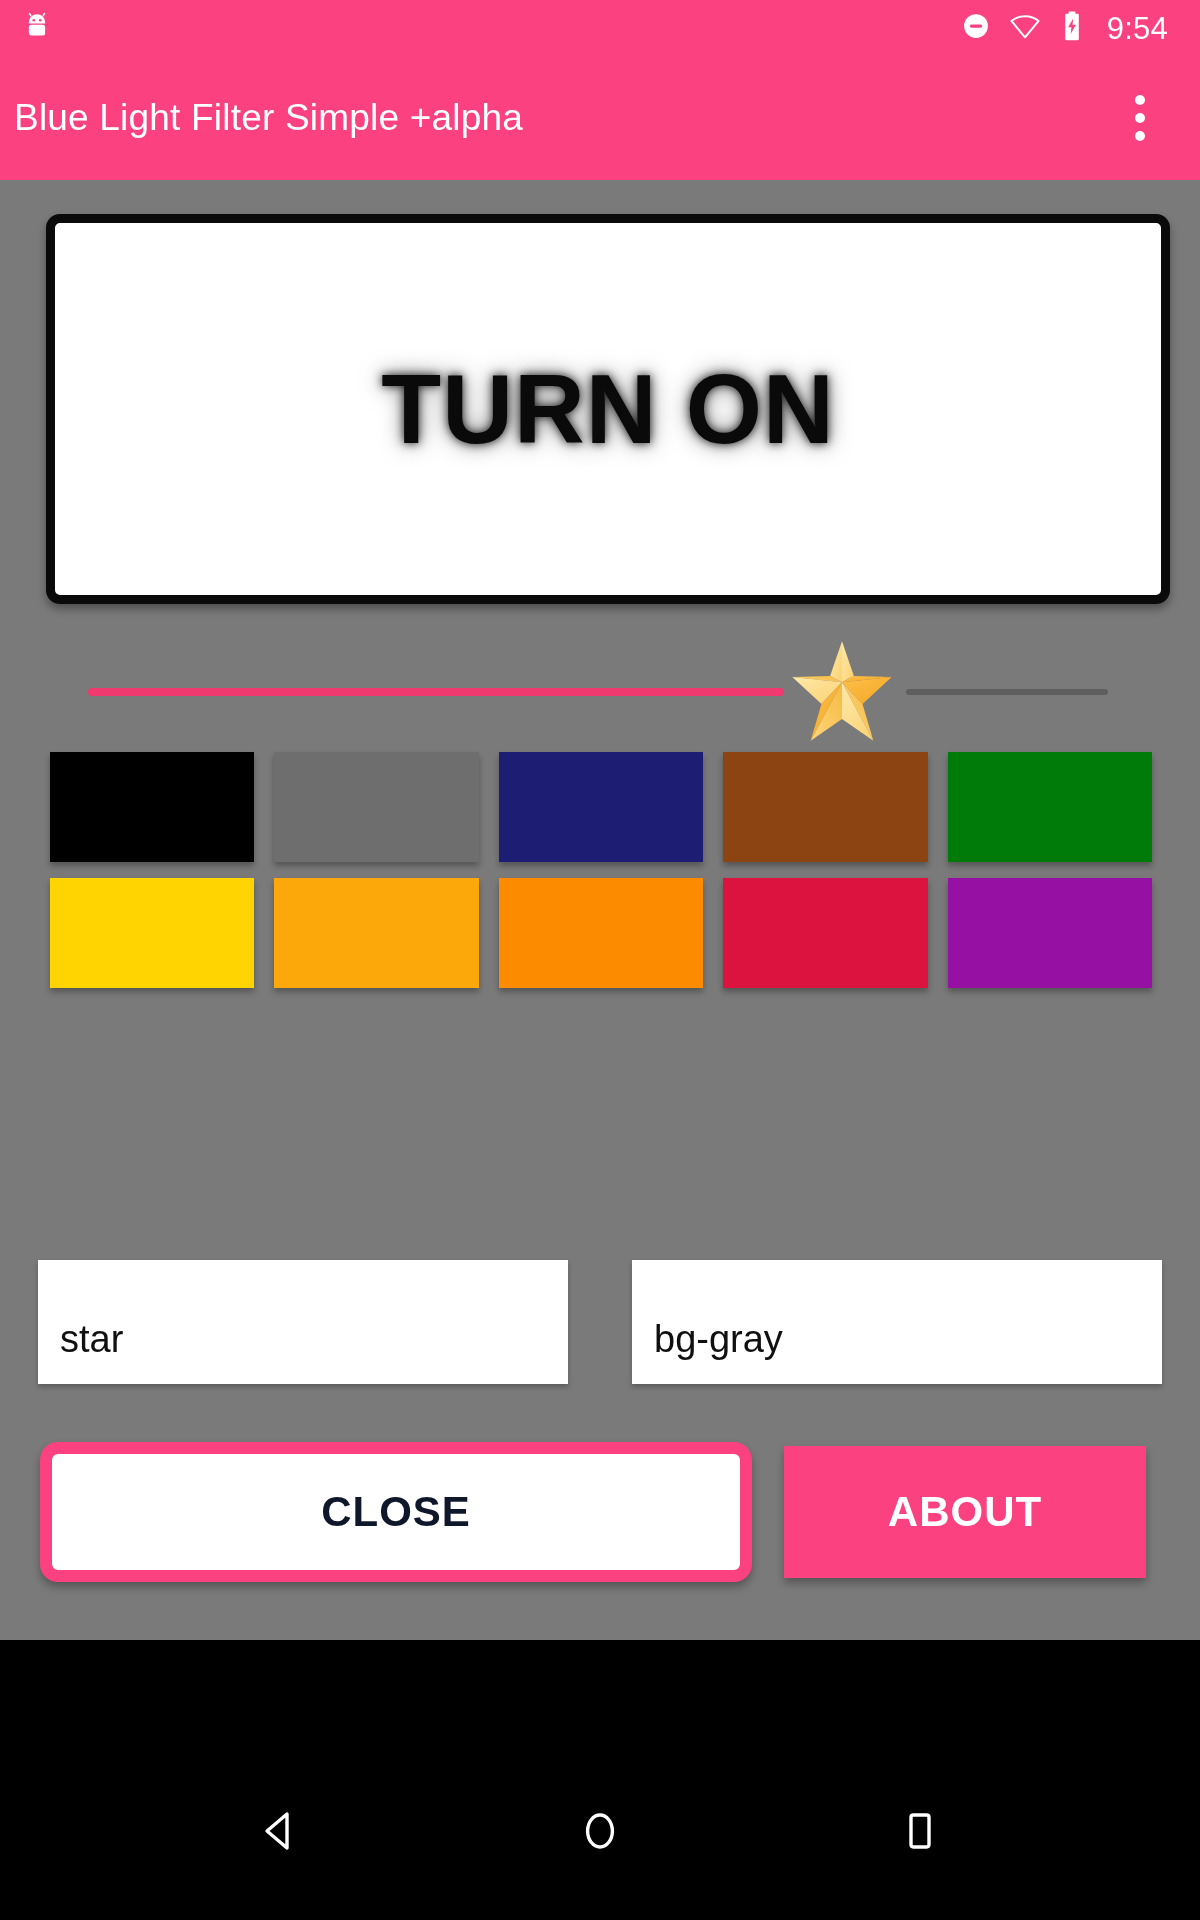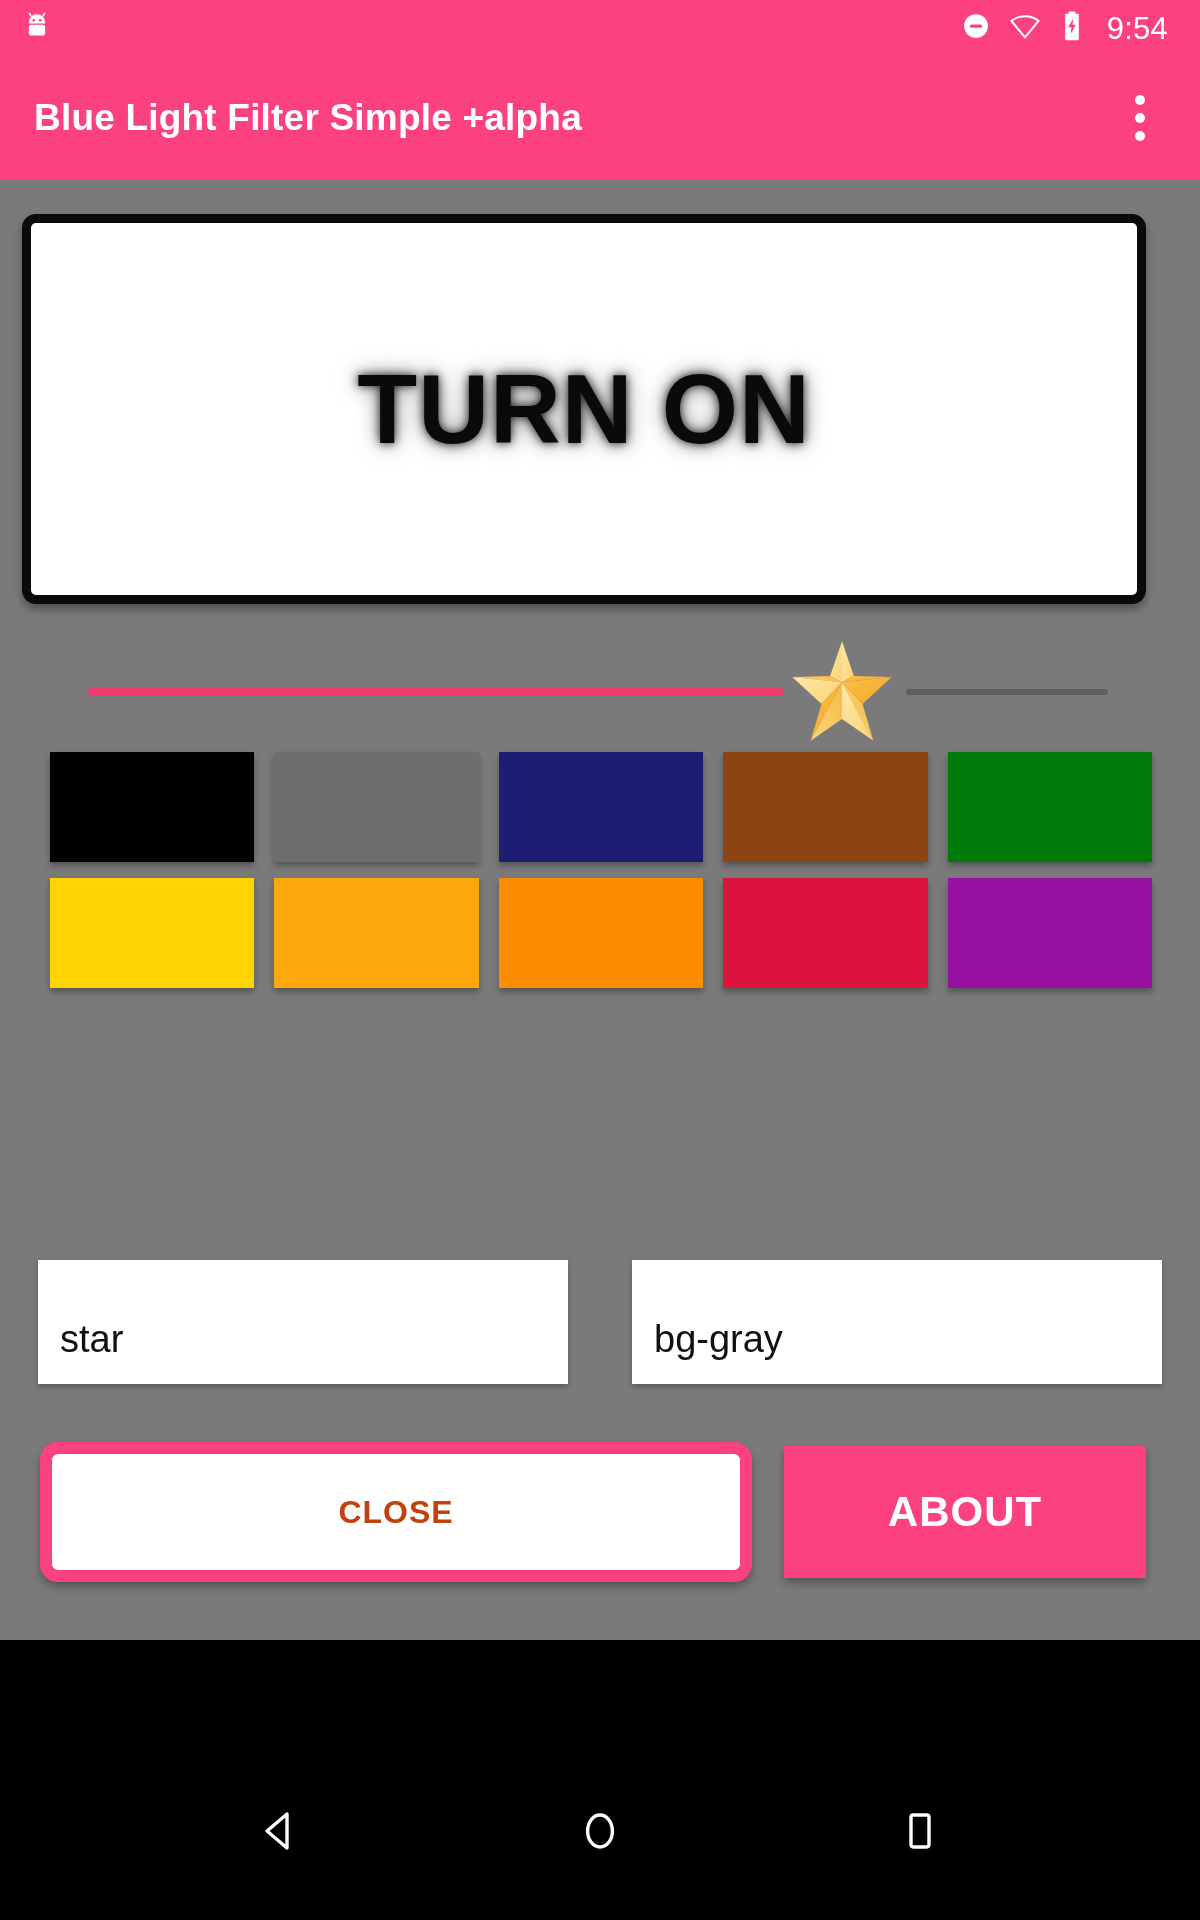--- a/index.html
+++ b/index.html
@@ -25,40 +25,40 @@
     line-height:1; margin-left:4px;
   }
 
   
   .appbar{
     position:absolute; left:0; top:56px; width:1200px; height:124px;
     background:#FB4180;
     display:flex; align-items:center;
   }
   .appbar-title{
-    color:#ffffff; font-size:37px; font-weight:700;
-    padding-left:34px; letter-spacing:0.2px; white-space:nowrap;
+    color:#ffffff; font-size:37px; font-weight:400;
+    padding-left:14px; letter-spacing:0.2px; white-space:nowrap;
   }
   .overflow-btn{
     margin-left:auto; margin-right:32px;
     width:56px; height:76px;
     display:flex; flex-direction:column; align-items:center; justify-content:center;
     gap:8px; cursor:pointer;
   }
   .overflow-btn i{ display:block; width:10px; height:10px; border-radius:50%; background:#fff; }
 
   
   .content{
     position:absolute; left:0; top:180px; width:1200px; height:1460px;
     background:#7a7a7a;
   }
 
   
   .turn-wrap{
-    position:absolute; left:22px; top:34px; width:1124px; height:390px;
+    position:absolute; left:46px; top:34px; width:1124px; height:390px;
   }
   .turn-btn{
     width:100%; height:100%;
     background:#ffffff;
     border:9px solid #0a0a0a;
     border-radius:14px;
     display:flex; align-items:center; justify-content:center;
     box-shadow:0 5px 8px rgba(0,0,0,0.35);
     cursor:pointer;
   }
@@ -116,21 +116,21 @@
   }
   .btn-close{
     position:absolute; left:0; top:0; width:712px; height:140px;
     background:#ffffff;
     border:12px solid #FB4180;
     border-radius:18px;
     display:flex; align-items:center; justify-content:center;
     box-shadow:0 5px 8px rgba(0,0,0,0.3);
     cursor:pointer;
   }
-  .btn-close span{ font-size:32px; font-weight:700; color:#c2410c; letter-spacing:1px;text-align:right; }
+  .btn-close span{ font-size:42px; font-weight:700; color:#0f172a; letter-spacing:1px;text-align:right; }
   .btn-about{
     position:absolute; right:14px; top:4px; width:362px; height:132px;
     background:#FB4180; border-radius:0;
     display:flex; align-items:center; justify-content:center;
     box-shadow:0 5px 8px rgba(0,0,0,0.3);
     cursor:pointer;
   }
   .btn-about span{ font-size:42px; font-weight:700; color:#ffffff; letter-spacing:1px; }
 
   

